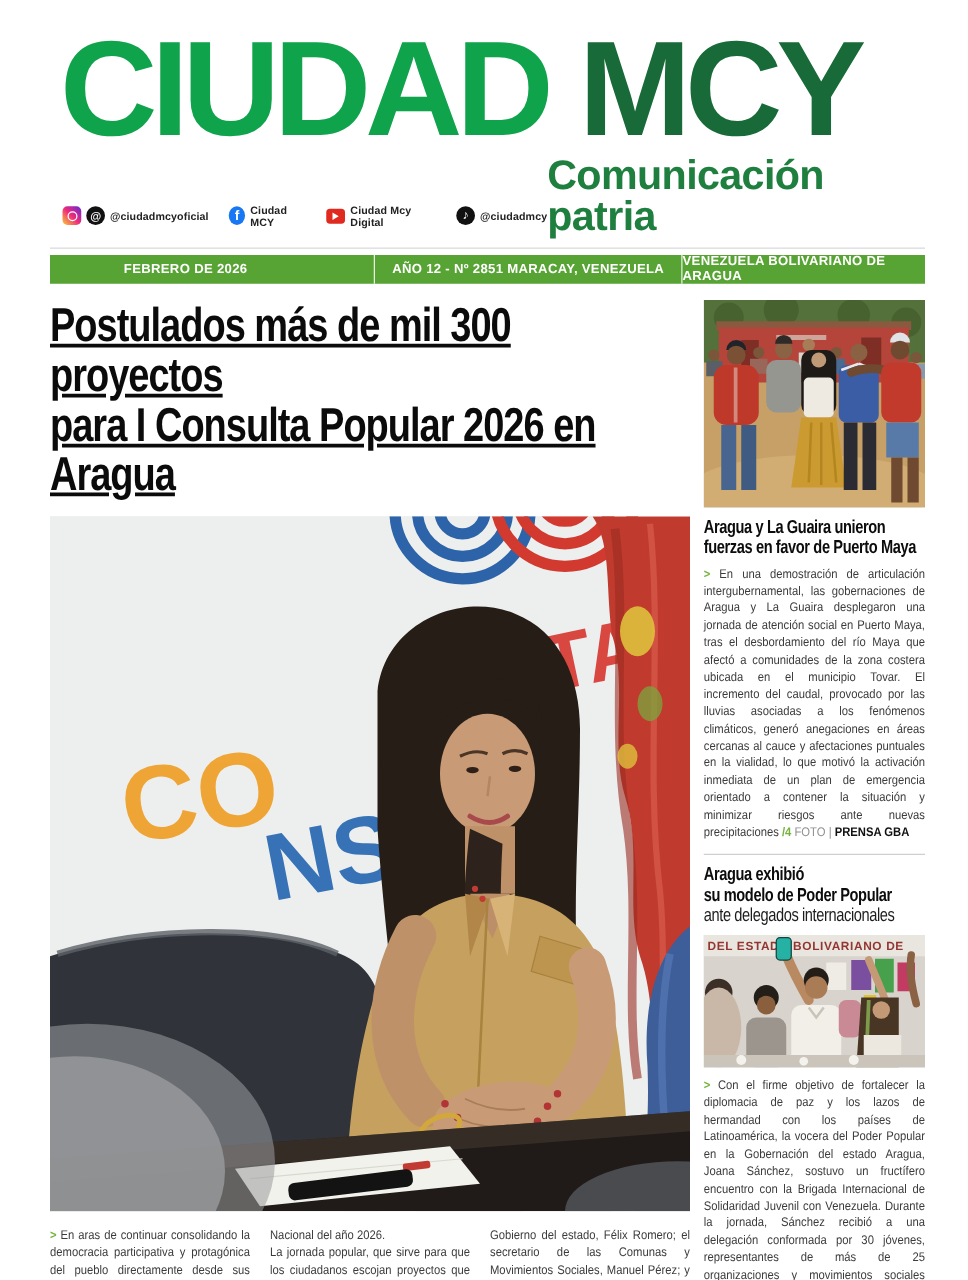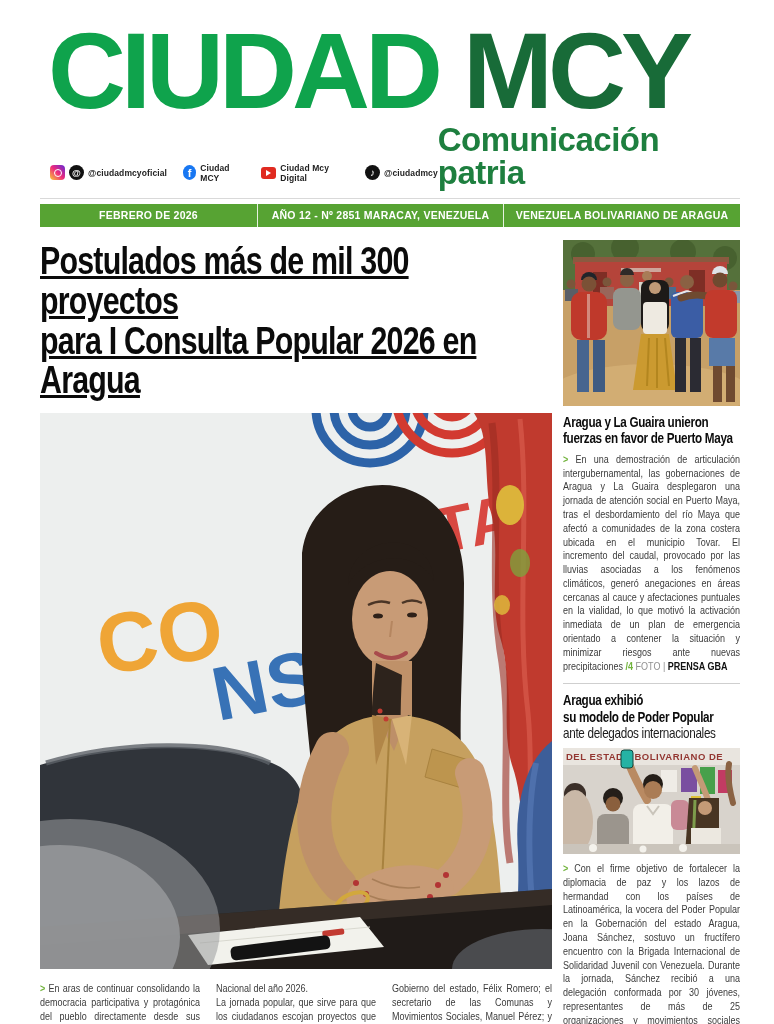--- a/index.html
+++ b/index.html
@@ -23,21 +23,21 @@
   .tk{background:#111;font-size:10px;}
   .s-label{font-size:8.5px;font-weight:700;color:#222;letter-spacing:.1px;}
   .tagline{font-size:33px;font-weight:700;color:#1e7f3f;letter-spacing:-.5px;line-height:1;}
 
   .top-rule{border:0;border-top:1px solid #d9d9d9;margin:9px 0 5px 0;}
 
   
   .infobar{display:flex;height:23px;background:#57a333;}
   .infobar .cell{display:flex;align-items:center;justify-content:center;color:#fff;font-size:10.5px;font-weight:700;letter-spacing:.25px;}
   .infobar .c1{flex:0 0 31%;text-align:right;}
-  .infobar .c2{flex:0 0 35%;border-left:1px solid #ffffffd9;}
+  .infobar .c2{flex:0 0 35%;border-left:1px solid #ffffffd9;margin-left:42px;}
   .infobar .c3{flex:1;border-left:1px solid #ffffffd9;}
 
   
   .main{display:flex;gap:11px;margin-top:13px;}
   .colL{width:512px;flex:0 0 512px;}
   .colR{width:177px;flex:0 0 177px;}
 
   
   .cx80{display:block;transform:scaleX(.8);transform-origin:0 0;width:125%;}
   .cx78{display:block;transform:scaleX(.78);transform-origin:0 0;width:128.2%;}

